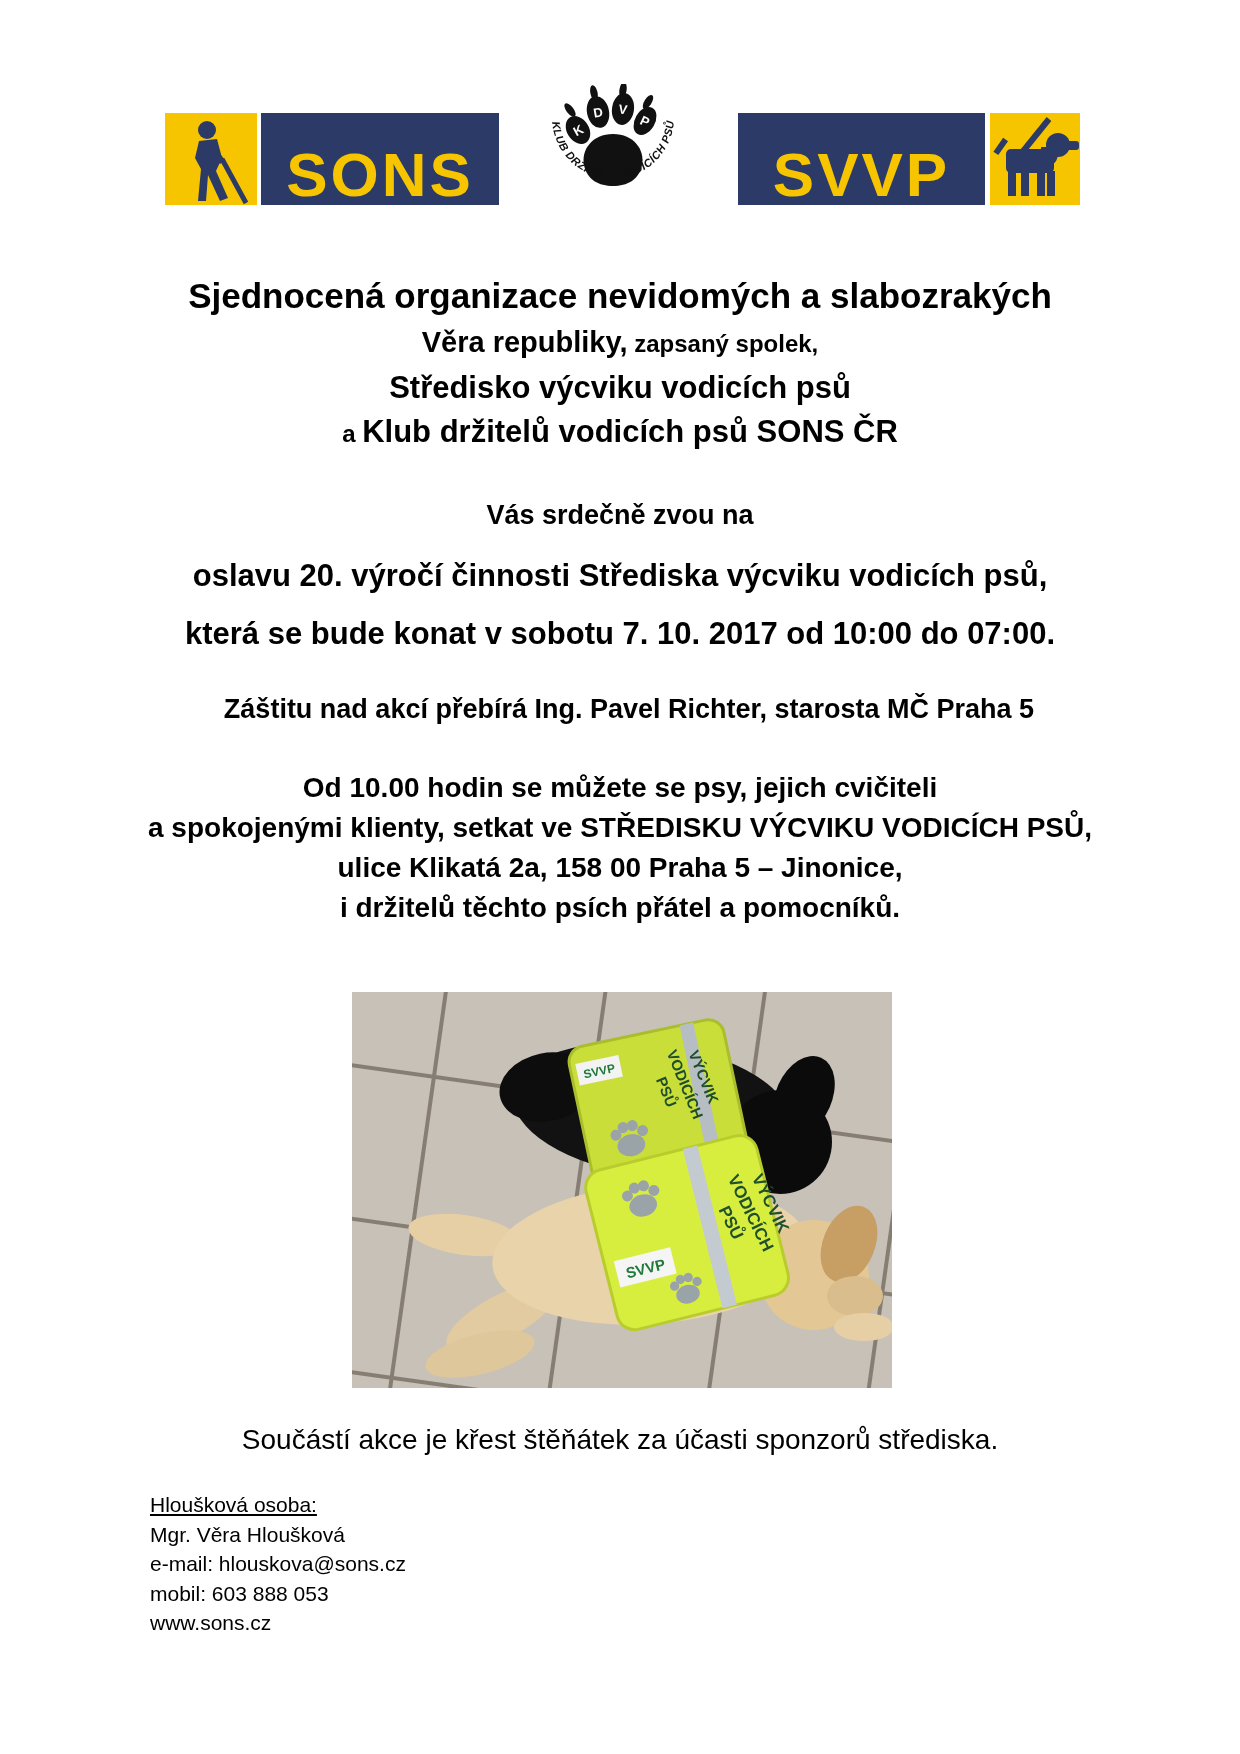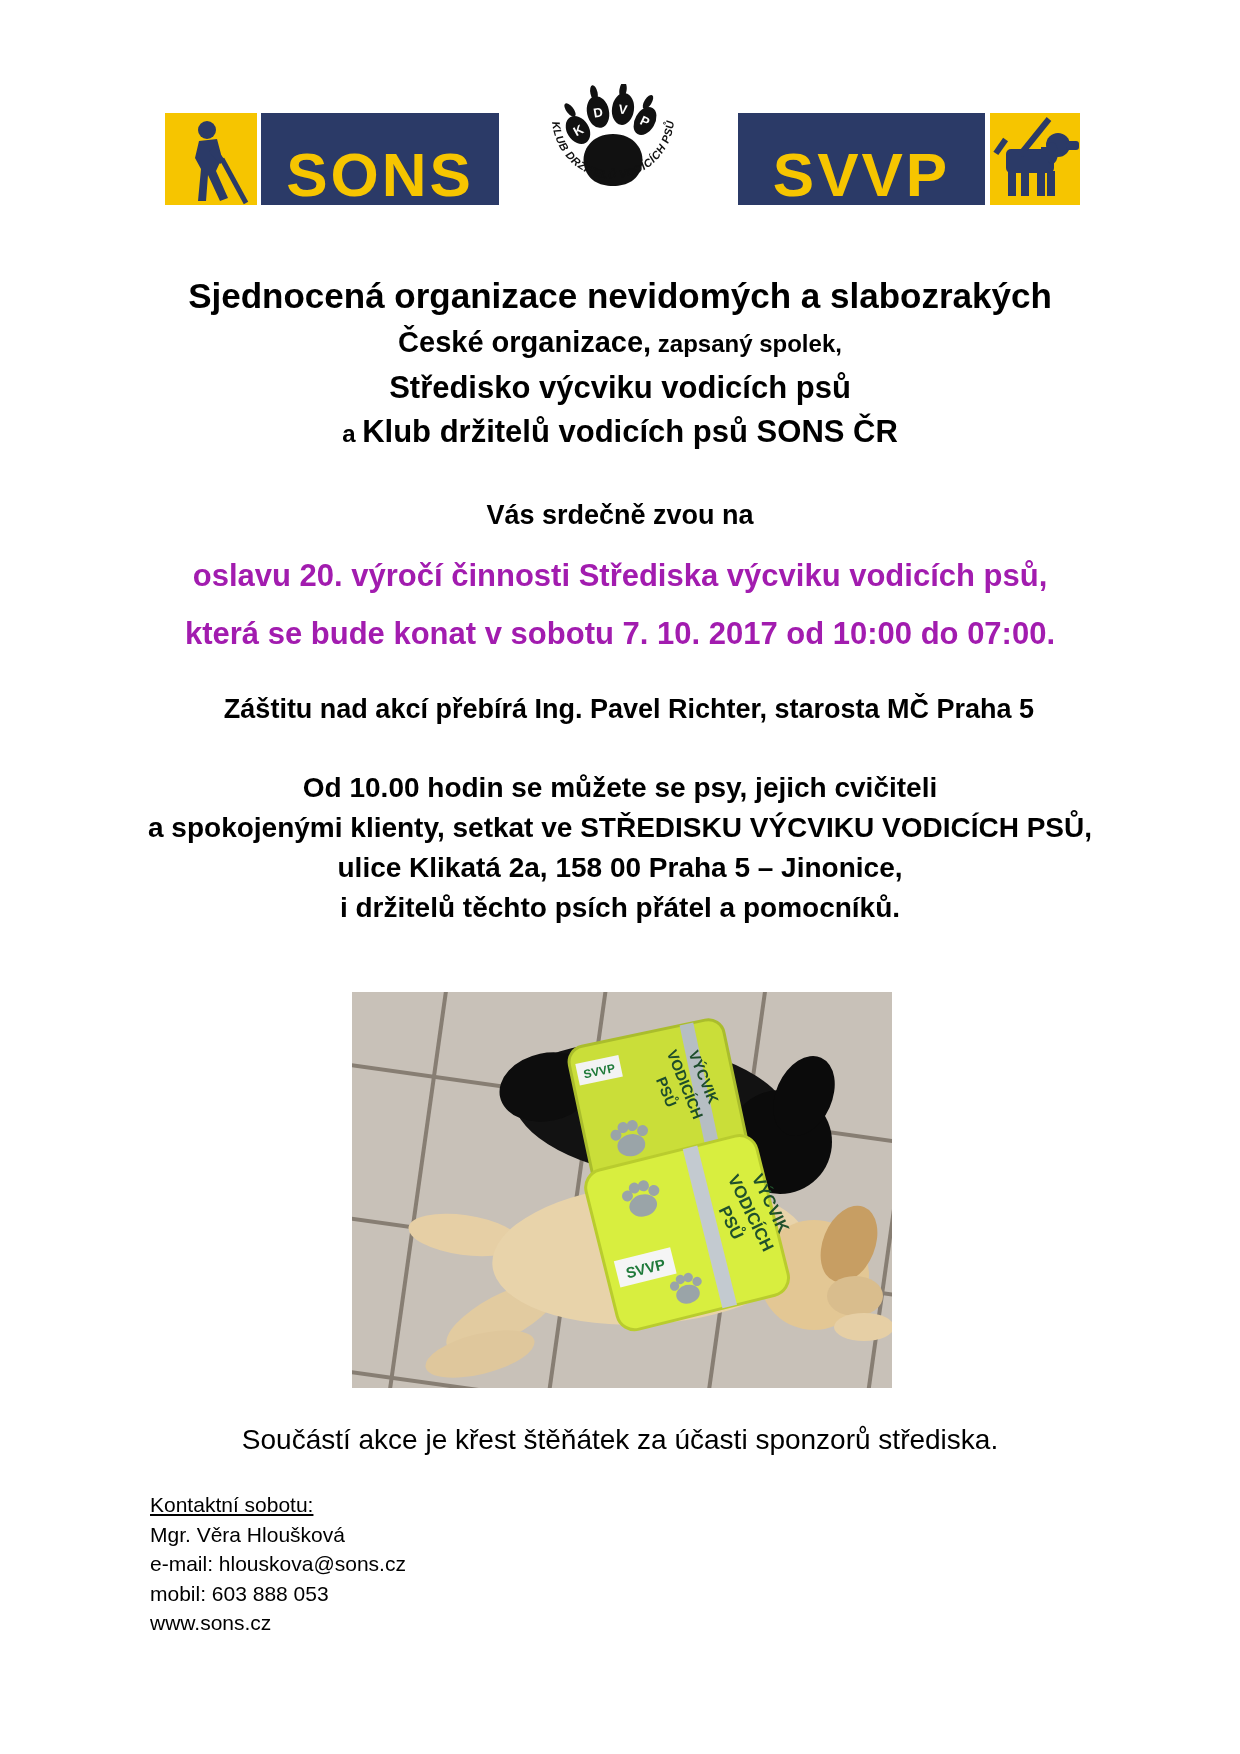--- a/index.html
+++ b/index.html
@@ -17,21 +17,21 @@
   .logo-word   { color:#f6c500; font-weight:bold; font-size:62px; letter-spacing:3px; line-height:1;margin-top:31px; }
 
   
   .h-line1 { top:276px; font-size:35px; font-weight:bold; }
   .h-line2 { top:326px; font-size:29px; font-weight:bold; }
   .h-line2 .sub { font-size:24px; }
   .h-line3 { top:370px; font-size:31px; font-weight:bold; }
   .h-line4 { top:414px; font-size:31px; font-weight:bold; }
   .h-line4 .prefix { font-size:24px; }
   .invite  { top:500px; font-size:27px; font-weight:bold; }
-  .event-line { font-size:31px; font-weight:bold; color:#a21caf; }
+  .event-line { font-size:31px; font-weight:bold; color:#000000; }
   .event1 { top:558px; }
   .event2 { top:616px; }
   .patronage { top:694px; font-size:27px; font-weight:bold;margin-left:18px; }
   .bodytext { top:768px; font-size:28px; line-height:40px; font-weight:bold; }
   .closing { top:1424px; font-size:28px; }
 
   
   .contact { left:150px; top:1490px; font-size:21px; line-height:29.5px; text-align:left; }
   .contact .u { text-decoration:underline; }
 
@@ -109,21 +109,21 @@
         <rect x="57" y="58" width="8" height="25"></rect>
         <rect x="8" y="25" width="6" height="17" transform="rotate(35 11 33)"></rect>
         <rect x="51" y="34" width="7" height="26"></rect>
       </g>
       <line x1="30" y1="42" x2="59" y2="6" stroke="#2b3a67" stroke-width="6"></line>
     </svg>
   </div>
 
   <div class="abs centered h-line1">Sjednocená organizace nevidomých a slabozrakých</div>
 
-  <div class="abs centered h-line2"><span>České organizace,</span><span class="sub"> zapsaný spolek,</span></div>
+  <div class="abs centered h-line2"><span>Věra republiky,</span><span class="sub"> zapsaný spolek,</span></div>
 
   <div class="abs centered h-line3">Středisko výcviku vodicích psů</div>
 
   <div class="abs centered h-line4"><span class="prefix">a </span><span>Klub držitelů vodicích psů SONS ČR</span></div>
 
   <div class="abs centered invite">Vás srdečně zvou na</div>
 
   <div class="abs centered event-line event1">oslavu 20. výročí činnosti Střediska výcviku vodicích psů,</div>
   <div class="abs centered event-line event2">která se bude konat v sobotu 7. 10. 2017 od 10:00 do 07:00.</div>
 
@@ -207,20 +207,20 @@
             </g>
           </g>
         </g>
       </g>
     </svg>
   </div>
 
   <div class="abs centered closing">Součástí akce je křest štěňátek za účasti sponzorů střediska.</div>
 
   <div class="abs contact">
-    <div class="u">Kontaktní sobotu:</div>
+    <div class="u">Hloušková osoba:</div>
     <div>Mgr. Věra Hloušková</div>
     <div>e-mail: hlouskova@sons.cz</div>
     <div>mobil: 603 888 053</div>
     <div>www.sons.cz</div>
   </div>
 
 </div>
 
 </body></html>

